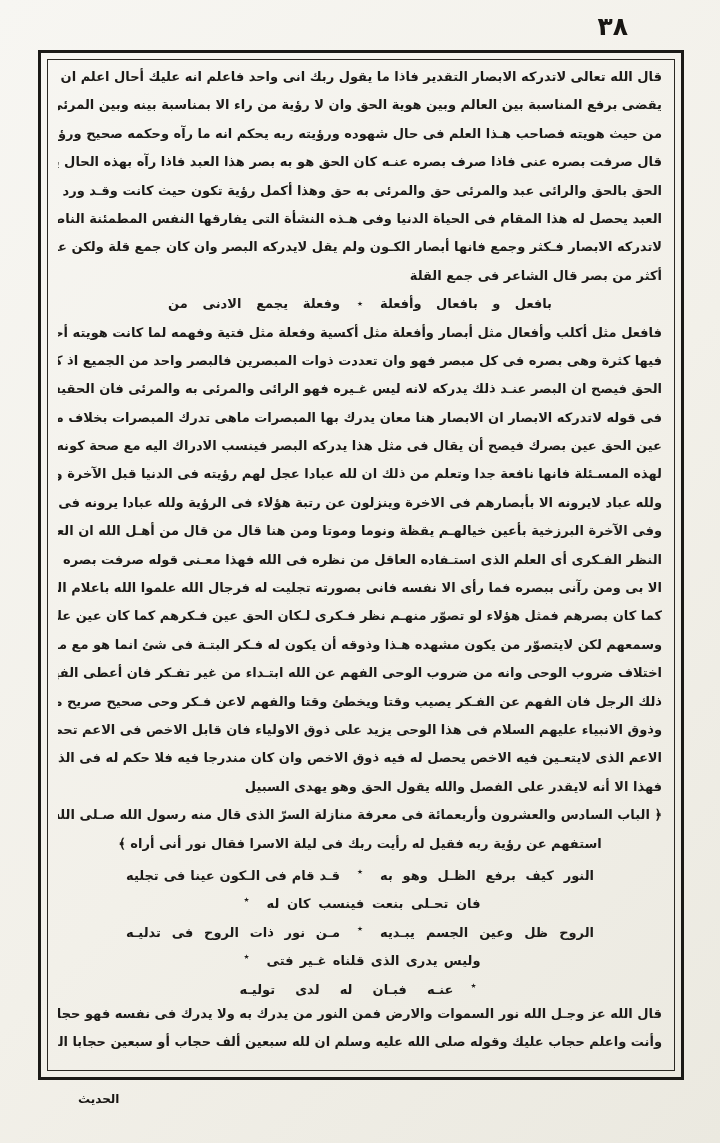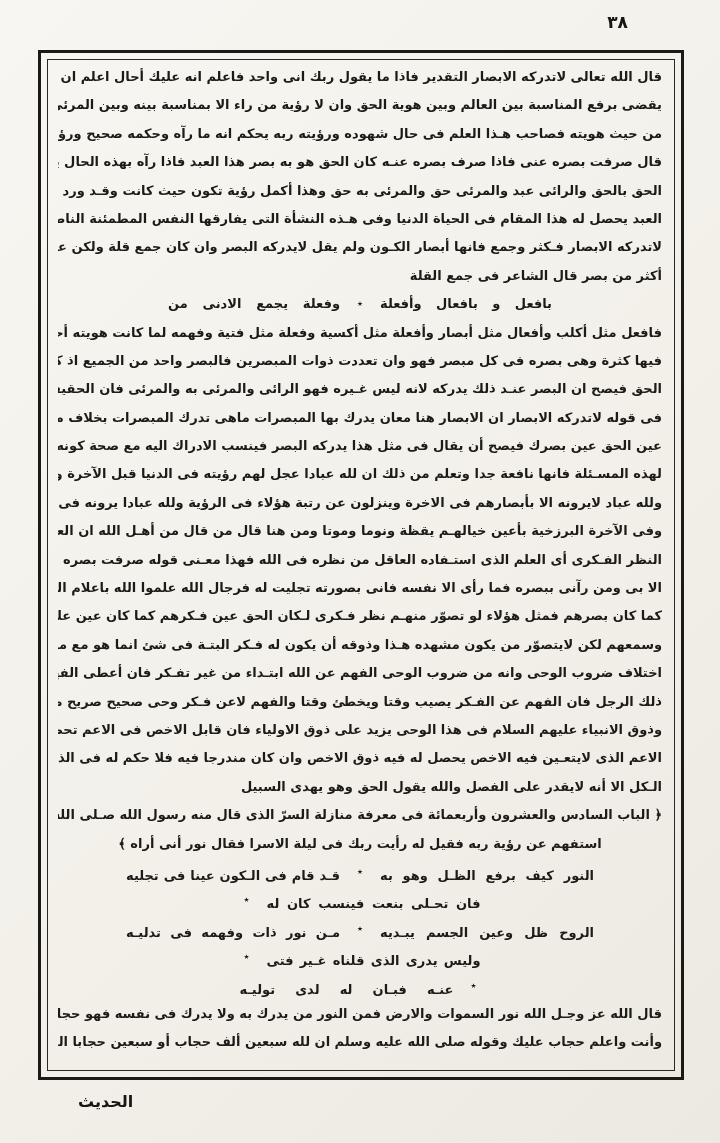--- a/index.html
+++ b/index.html
@@ -2,21 +2,21 @@
 <html lang="ar" dir="rtl"><head>
 <meta charset="utf-8">
 <style>
   html,body{margin:0;padding:0;}
   body{
     width:720px;height:1143px;position:relative;overflow:hidden;
     background:linear-gradient(135deg,#f7f6f2 0%,#f2f0e9 55%,#ebe9e0 100%);
     font-family:"DejaVu Sans",sans-serif;color:#1d1b18;
   }
   .page-number{
-    position:absolute;top:12px;right:92px;font-size:17px;font-weight:bold;
+    position:absolute;top:12px;right:92px;font-size:25px;font-weight:bold;
     letter-spacing:1px;color:#181613;
   }
   .outer-frame{
     position:absolute;left:38px;top:50px;width:646px;height:1030px;
     border:3px solid #1b1a17;box-sizing:border-box;
   }
   .inner-frame{
     position:absolute;left:6px;top:6px;right:6px;bottom:6px;
     border:1.5px solid #2a2823;
   }
@@ -36,21 +36,21 @@
     font-size:13px;font-weight:bold;
   }
   .hemi{
     text-align:justify;text-align-last:justify;overflow:hidden;height:28.4px;
   }
   .hemi.small{width:172px;}
   .hemi.big{width:214px;margin-top:8px;}
   .star{width:14px;text-align:center;flex:0 0 auto;font-size:11px;}
   .orn{font-weight:bold;}
   .catchword{
-    position:absolute;left:78px;top:1092px;font-size:16px;font-weight:bold;
+    position:absolute;left:78px;top:1092px;font-size:12px;font-weight:bold;
     direction:rtl;color:#181613;
   }
 </style>
 </head>
 <body>
 
 <div class="page-number">٣٨</div>
 
 <div class="outer-frame">
   <div class="inner-frame"></div>
@@ -82,21 +82,21 @@
   <div class="line">ولله عباد لايرونه الا بأبصارهم فى الاخرة وينزلون عن رتبة هؤلاء فى الرؤية ولله عبادا يرونه فى الدنيا بأبصار ايمانهم</div>
   <div class="line">وفى الآخرة البرزخية بأعين خيالهـم يقظة ونوما وموتا ومن هنا قال من قال من أهـل الله ان العلم حجاب يريدون علم</div>
   <div class="line">النظر الفـكرى أى العلم الذى استـفاده العاقل من نظره فى الله فهذا معـنى قوله صرفت بصره عنى فما رأى من رأى</div>
   <div class="line">الا بى ومن رآنى ببصره فما رأى الا نفسه فانى بصورته تجليت له فرجال الله علموا الله باعلام الله تعـالى فـكان هو علمهم</div>
   <div class="line">كما كان بصرهم فمثل هؤلاء لو تصوّر منهـم نظر فـكرى لـكان الحق عين فـكرهم كما كان عين علمهم وعين بصرهم</div>
   <div class="line">وسمعهم لكن لايتصوّر من يكون مشهده هـذا وذوقه أن يكون له فـكر البتـة فى شئ انما هو مع ما يوحى اليـه على</div>
   <div class="line">اختلاف ضروب الوحى وانه من ضروب الوحى الفهم عن الله ابتـداء من غير تفـكر فان أعطى الفهم عن تفـكر فما هو</div>
   <div class="line">ذلك الرجل فان الفهم عن الفـكر يصيب وقتا ويخطئ وقتا والفهم لاعن فـكر وحى صحيح صريح من الله لعبـده</div>
   <div class="line">وذوق الانبياء عليهم السلام فى هذا الوحى يزيد على ذوق الاولياء فان قابل الاخص فى الاعم تحصل للاعم وليس قابل</div>
   <div class="line">الاعم الذى لايتعـين فيه الاخص يحصل له فيه ذوق الاخص وان كان مندرجا فيه فلا حكم له فى الذوق وان كان له حكم فى</div>
-  <div class="line align-right">الـكل الا أنه لايقدر على الفصل والله يقول الحق وهو يهدى السبيل</div>
+  <div class="line align-right">فهذا الا أنه لايقدر على الفصل والله يقول الحق وهو يهدى السبيل</div>
 
   <div class="line">
     <span class="orn">﴿</span>
     <span>الباب السادس والعشرون وأربعمائة فى معرفة منازلة السرّ الذى قال منه رسول الله صـلى الله عليه وسـلم حين</span>
   </div>
   <div class="line align-center">
     <span>استفهم عن رؤية ربه فقيل له رأيت ربك فى ليلة الاسرا فقال نور أنى أراه</span>
     <span class="orn">﴾</span>
   </div>
 
@@ -105,21 +105,21 @@
     <div class="star">٭</div>
     <div class="hemi big">قـد قام فى الـكون عينا فى تجليه</div>
   </div>
   <div class="verse-row">
     <div class="hemi big">فان تحـلى بنعت فينسب كان له</div>
     <div class="star">٭</div>
   </div>
   <div class="verse-row">
     <div class="hemi big">الروح ظل وعين الجسم يبـديه</div>
     <div class="star">٭</div>
-    <div class="hemi big">مـن نور ذات وفهمه فى تدليـه</div>
+    <div class="hemi big">مـن نور ذات الروح فى تدليـه</div>
   </div>
   <div class="verse-row">
     <div class="hemi big">وليس يدرى الذى قلناه غـير فتى</div>
     <div class="star">٭</div>
   </div>
   <div class="verse-row">
     <div class="star">٭</div>
     <div class="hemi big">عنـه فبـان له لدى توليـه</div>
   </div>
 

